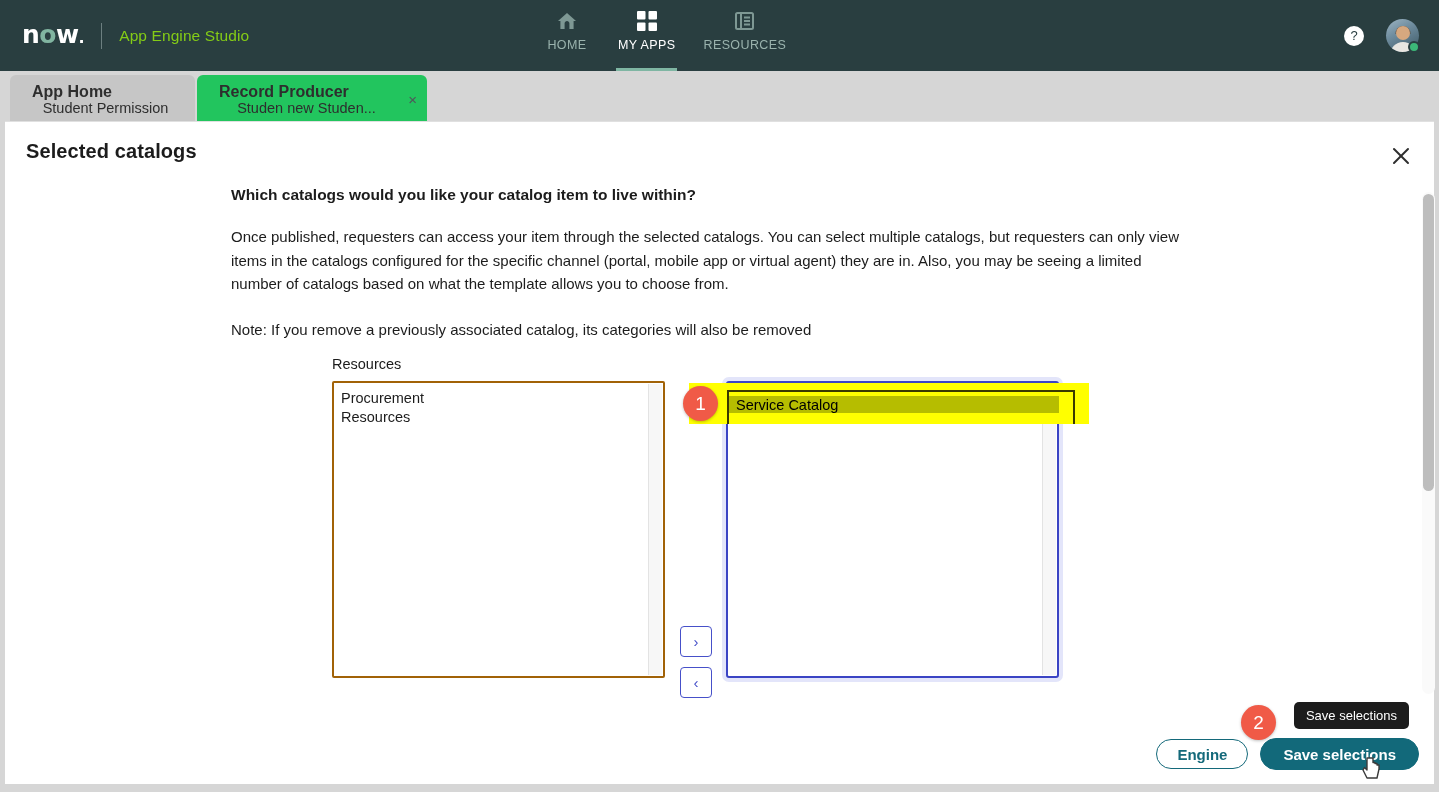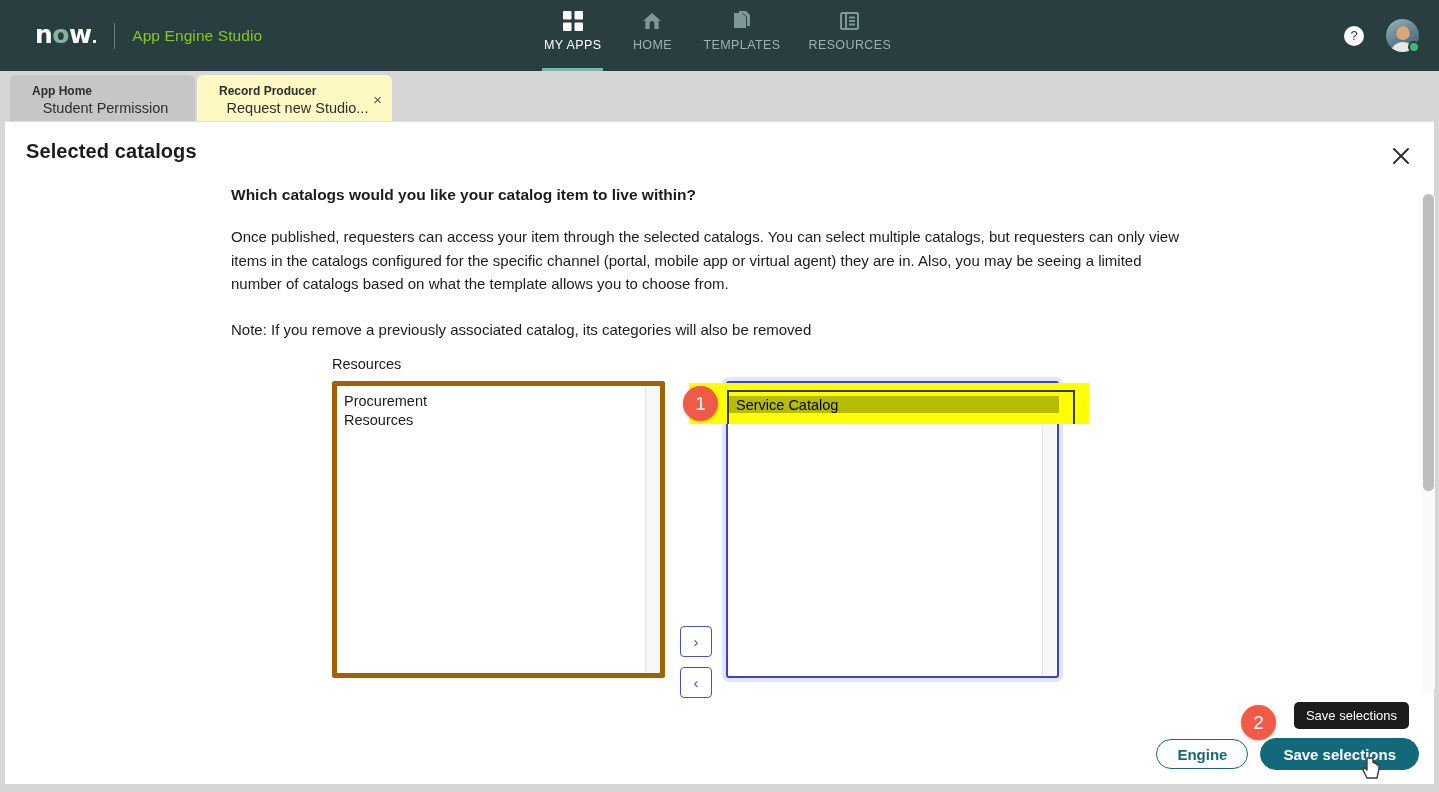--- a/index.html
+++ b/index.html
@@ -22,21 +22,21 @@
   
   .topnav {
     position: absolute; left: 0; top: 0;
     width: 1439px; height: 71px;
     background: #293e40;
     display: flex; align-items: center;
   }
   .brand-wrap {
     display: flex; align-items: center;
     height: 100%;
-    padding-left: 35px;
+    padding-left: 22px;
   }
   .now-logo {
     font-family: "DejaVu Sans", sans-serif;
     font-size: 25px;
     font-weight: 700;
     color: #ffffff;
     letter-spacing: -0.5px;
     line-height: 1;
     position: relative;
     top: -1px;
@@ -162,37 +162,37 @@
     top: 4px;
     height: 46px;
     border-radius: 6px 6px 0 0;
     padding: 5px 16px 0 22px;
     display: flex;
     flex-direction: column;
     justify-content: center;
     cursor: pointer;
   }
   .tab .tab-sub {
-    font-size: 12px;
+    font-size: 16px;
     font-weight: 700;
     color: #2e2e2e;
     line-height: 15px;
   }
   .tab .tab-main {
     font-size: 14.5px;
     color: #2e2e2e;
     line-height: 19px;
     max-width: 175px;
     white-space: nowrap;
     overflow: hidden;
     text-overflow: ellipsis;
     text-align: center;
   }
   .tab.inactive { left: 10px; width: 185px; background: #c6c6c6; }
-  .tab.active   { left: 197px; width: 195px; background: #fef9c3; }
+  .tab.active   { left: 197px; width: 230px; background: #22c55e; }
   .tab-close {
     position: absolute;
     right: 10px; top: 17px;
     font-size: 15px;
     color: #50555a;
     cursor: pointer;
     line-height: 1;
   }
 
   .tabstrip-right {
@@ -277,21 +277,21 @@
     position: absolute;
     top: 25px;
     width: 333px;
     height: 297px;
     background: #ffffff;
     padding: 6px 0 0 0;
     overflow: hidden;
   }
   .listbox.available {
     left: 0;
-    border: 5px solid #a16207;
+    border: 2px solid #a16207;
     border-radius: 2px;
   }
   .listbox.selected {
     left: 394px;
     border: 2px solid #3b44c4;
     border-radius: 3px;
     box-shadow: 0 0 0 4px #e3e5fa;
   }
   .list-item {
     font-size: 14.5px;
@@ -460,54 +460,44 @@
 <div id="root">
 
   <div class="topnav">
     <div class="brand-wrap">
       <div class="now-logo">n<span class="o">o</span>w<span class="dot">.</span></div>
       <div class="brand-divider"></div>
       <div class="brand-title">App Engine Studio</div>
     </div>
 
     <div class="nav-center">
+
+      <div class="nav-item">
+        <span class="nav-icon">
+          <svg width="22" height="20" viewBox="0 0 22 20">
+              <path d="M11 2 L20 10 L17.6 10 L17.6 18 L13.4 18 L13.4 12.2 C13.4 10.9 12.3 9.9 11 9.9 C9.7 9.9 8.6 10.9 8.6 12.2 L8.6 18 L4.4 18 L4.4 10 L2 10 Z" fill="#7e9894"></path>
+            </svg>
+        </span>
+        <span class="nav-label">HOME</span>
+        <span class="underline"></span>
+      </div>
 
       <div class="nav-item active">
         <span class="nav-icon">
           <svg width="22" height="22" viewBox="0 0 22 22">
             <rect x="1" y="1" width="8.5" height="8.5" rx="1" fill="#ffffff"></rect>
             <rect x="12.5" y="1" width="8.5" height="8.5" rx="1" fill="#ffffff"></rect>
             <rect x="1" y="12.5" width="8.5" height="8.5" rx="1" fill="#ffffff"></rect>
             <rect x="12.5" y="12.5" width="8.5" height="8.5" rx="1" fill="#ffffff"></rect>
           </svg>
         </span>
         <span class="nav-label">MY APPS</span>
         <span class="underline"></span>
       </div>
 
-      <div class="nav-item">
-        <span class="nav-icon">
-          <svg width="22" height="20" viewBox="0 0 22 20">
-              <path d="M11 2 L20 10 L17.6 10 L17.6 18 L13.4 18 L13.4 12.2 C13.4 10.9 12.3 9.9 11 9.9 C9.7 9.9 8.6 10.9 8.6 12.2 L8.6 18 L4.4 18 L4.4 10 L2 10 Z" fill="#7e9894"></path>
-            </svg>
-        </span>
-        <span class="nav-label">HOME</span>
-        <span class="underline"></span>
-      </div>
-
-      <div class="nav-item">
-        <span class="nav-icon">
-          <svg width="22" height="22" viewBox="0 0 22 22">
-            <path d="M3 3 h8 l4 4 v11 h-12 z" fill="#7e9894"></path>
-            <path d="M8 1 h7 l4 4 v11 h-3 v-9 l-4 -4 h-4 z" fill="#7e9894"></path>
-          </svg>
-        </span>
-        <span class="nav-label">TEMPLATES</span>
-        <span class="underline"></span>
-      </div>
 
       <div class="nav-item">
         <span class="nav-icon">
           <svg width="22" height="22" viewBox="0 0 22 22">
             <rect x="2" y="3" width="17" height="16" rx="1.5" fill="none" stroke="#7e9894" stroke-width="2"></rect>
             <line x1="7" y1="3" x2="7" y2="19" stroke="#7e9894" stroke-width="2"></line>
             <line x1="10" y1="7.5" x2="16" y2="7.5" stroke="#7e9894" stroke-width="2"></line>
             <line x1="10" y1="11" x2="16" y2="11" stroke="#7e9894" stroke-width="2"></line>
             <line x1="10" y1="14.5" x2="16" y2="14.5" stroke="#7e9894" stroke-width="2"></line>
           </svg>
@@ -530,21 +520,21 @@
     </div>
   </div>
 
   <div class="tabstrip">
     <div class="tab inactive">
       <div class="tab-sub">App Home</div>
       <div class="tab-main">Student Permission</div>
     </div>
     <div class="tab active">
       <div class="tab-sub">Record Producer</div>
-      <div class="tab-main">Request new Studio...</div>
+      <div class="tab-main">Studen new Studen...</div>
       <div class="tab-close">×</div>
     </div>
 
     <div class="tabstrip-right">
       <div class="ts-btn">
         <svg width="22" height="14" viewBox="0 0 22 14">
             <path d="M2 2 L11 11 L20 2" stroke="#1c1c1c" stroke-width="2" fill="none" stroke-linecap="round"></path>
           </svg>
       </div>
       <div class="ts-btn">

